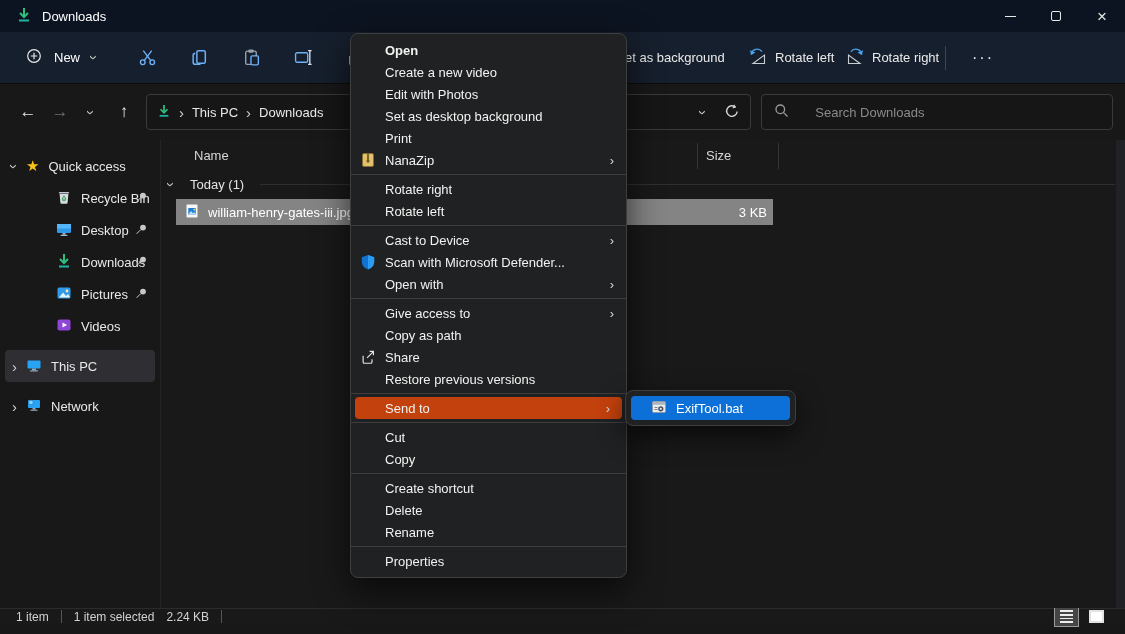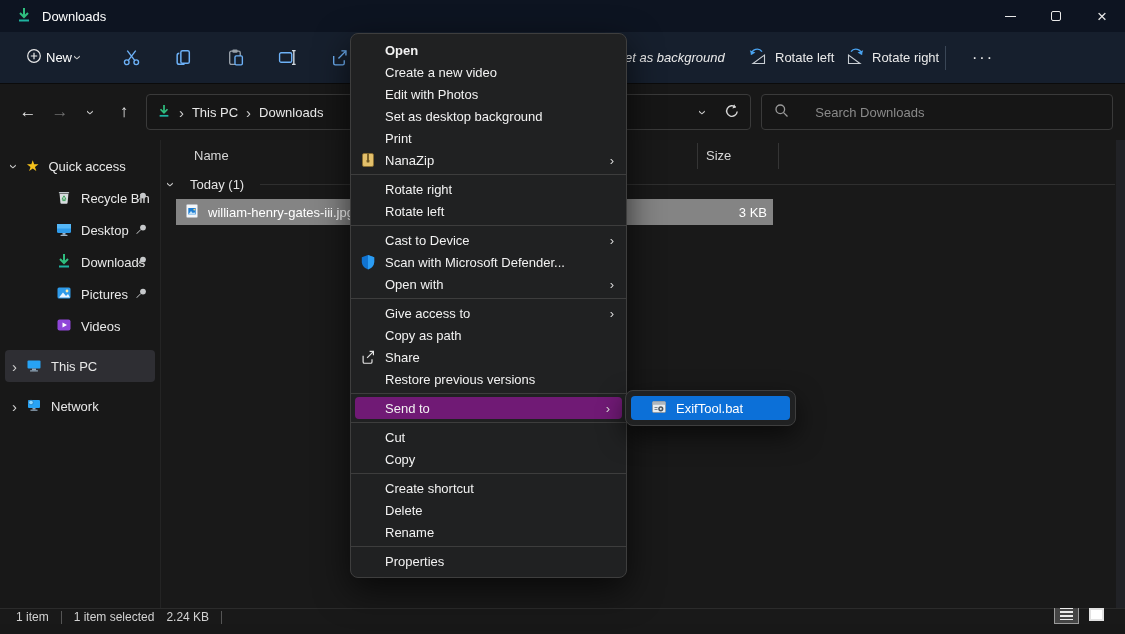--- a/index.html
+++ b/index.html
@@ -10,21 +10,21 @@
   .titlebar { height:32px; background:#0d1421; display:flex; align-items:center; padding-left:16px; gap:10px; position:relative; }
   .titlebar .title { font-size:13px; color:#ffffff; }
   .win-controls { position:absolute; right:0; top:0; height:100%; display:flex; }
   .win-btn { width:46px; height:100%; display:flex; align-items:center; justify-content:center; color:#e8e8e8; }
   .min-glyph { width:11px; height:1px; background:#e8e8e8; }
   .max-glyph { width:10px; height:10px; border:1px solid #e8e8e8; border-radius:2px; }
   .close-glyph { font-size:17px; line-height:1; }
 
   
   .toolbar { height:52px; background:#161f2d; display:flex; align-items:center; padding:0 18px; position:relative; border-bottom:1px solid #0b0b0b; }
-  .tb-new { display:flex; align-items:center; gap:4px; color:#fff; padding:6px 8px; border-radius:4px; }
+  .tb-new { display:flex; align-items:center; gap:12px; color:#fff; padding:6px 8px; border-radius:4px; }
   .tb-icons { display:flex; align-items:center; gap:28px; margin-left:30px; }
   .tb-ic { width:24px; height:24px; display:flex; align-items:center; justify-content:center; }
   .tb-right { position:absolute; top:0; height:100%; display:flex; align-items:center; gap:7px; color:#eaeaea; }
   .tb-divider { position:absolute; left:945px; top:14px; width:1px; height:24px; background:#3a4656; }
   .tb-more { position:absolute; left:972px; top:0; height:100%; display:flex; align-items:center; font-size:16px; letter-spacing:2px; color:#eaeaea; }
 
   
   .navrow { height:56px; background:#181818; display:flex; align-items:center; padding:0 12px; }
   .nav-btn { width:32px; height:32px; display:flex; align-items:center; justify-content:center; font-size:17px; color:#e6e6e6; }
   .nav-btn.disabled { color:#6f6f6f; }
@@ -51,38 +51,38 @@
   .col-name { position:absolute; left:33px; top:8px; color:#d8d8d8; }
   .col-size { position:absolute; left:545px; top:8px; color:#d8d8d8; }
   .col-sep { position:absolute; top:3px; width:1px; height:26px; background:#353535; }
   .group-row { position:absolute; left:8px; top:37px; right:10px; display:flex; align-items:center; gap:16px; color:#e4e4e4; }
   .group-line { flex:1; height:1px; background:#2f2f2f; }
   .file-row { position:absolute; left:15px; top:59px; width:597px; height:26px; background:#848484; display:flex; align-items:center; gap:8px; padding:0 8px; color:#ffffff; }
   .file-size { position:absolute; right:6px; color:#ffffff; }
   .scroll-strip { position:absolute; right:0; top:0; bottom:0; width:9px; background:#212226; }
 
   
-  .statusbar { height:16px; border-top:1px solid #2b2b2b; background:#191919; display:flex; align-items:flex-end; gap:12px; padding:0 16px; font-size:12px; color:#d2d2d2; }
+  .statusbar { height:16px; border-top:1px solid #2b2b2b; background:#191919; display:flex; align-items:center; gap:12px; padding:0 16px; font-size:12px; color:#d2d2d2; }
   .sb-div { width:1px; height:13px; background:#555; }
   .sb-right { margin-left:auto; display:flex; gap:5px; }
   .view-btn { width:25px; height:20px; display:flex; align-items:center; justify-content:center; }
   .view-btn.active { background:#454545; border:1px solid #9a9a9a; }
   .lines-glyph { width:13px; display:flex; flex-direction:column; gap:2px; }
   .lines-glyph span { height:1.6px; background:#ececec; }
   .thumb-glyph { width:15px; height:13px; border:2px solid #e2e2e2; background:#ffffff; }
   .thumb-glyph .inner { width:100%; height:5px; margin-top:4px; background:#161616; }
 
   
   .ctx { position:absolute; left:350px; top:33px; width:277px; background:#202122; border:1px solid #3e3e3e; border-radius:8px; box-shadow:0 12px 34px rgba(0,0,0,.65); padding:5px 0; z-index:50; }
   .mi { height:22px; display:flex; align-items:center; color:#f2f2f2; }
   .mi .gut { width:34px; flex:none; display:flex; align-items:center; justify-content:center; }
   .mi .lbl { flex:1; white-space:nowrap; }
   .mi .arr { margin-right:12px; color:#d8d8d8; }
   .mi.bold .lbl { font-weight:700; }
-  .mi.hl { background:#701a75; border-radius:4px; margin:0 4px; }
+  .mi.hl { background:#c2410c; border-radius:4px; margin:0 4px; }
   .mi.hl .gut { width:30px; }
   .ctx .sep { height:1px; background:#3d3d3d; margin:3px 0; }
 
   
   .submenu { position:absolute; left:625px; top:390px; width:171px; background:#202122; border:1px solid #3e3e3e; border-radius:8px; box-shadow:0 10px 26px rgba(0,0,0,.6); padding:5px; z-index:60; }
   .smi { height:24px; display:flex; align-items:center; gap:9px; padding:0 20px; border-radius:4px; color:#fff; }
   .smi.hl { background:#0c70d8; }
 </style>
 </head>
 <body>
@@ -148,21 +148,21 @@
         </svg>
       </div>
     <div class="tb-ic">
         <svg width="19" height="19" viewBox="0 0 18 18" fill="none" stroke="#6db1f7" stroke-width="1.3">
           <path d="M3.5 7.5 v7 a1.5 1.5 0 0 0 1.5 1.5 h7 a1.5 1.5 0 0 0 1.5 -1.5 v-3"></path>
           <path d="M8 10 L14.7 3.2"></path>
           <path d="M10.8 2.7 h4.3 v4.3"></path>
         </svg>
       </div>
   </div>
-  <div class="tb-right" style="left:625px;font-style:italic;">
+  <div class="tb-right" style="left:625px;">
     <span>et as background</span>
   </div>
   <div class="tb-right" style="left:748px;">
     <span><svg width="20" height="18" viewBox="0 0 20 18">
           <path d="M5 16.5 L16.5 16.5 L16.5 8 Z" fill="none" stroke="#c9ced4" stroke-width="1.1"></path>
           <path d="M3.2 7.5 A6 6 0 0 1 14 4.6" fill="none" stroke="#4aa3f0" stroke-width="1.4"></path>
           <path d="M1.8 3.2 L3.4 8 L7.4 5.6 Z" fill="#4aa3f0"></path>
         </svg></span>
     <span>Rotate left</span>
   </div>

